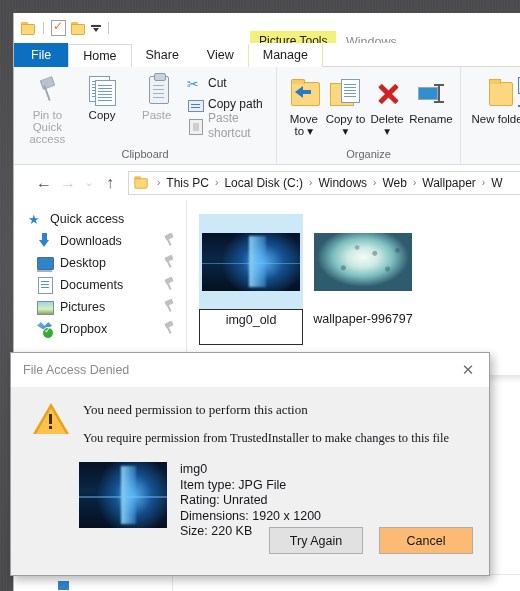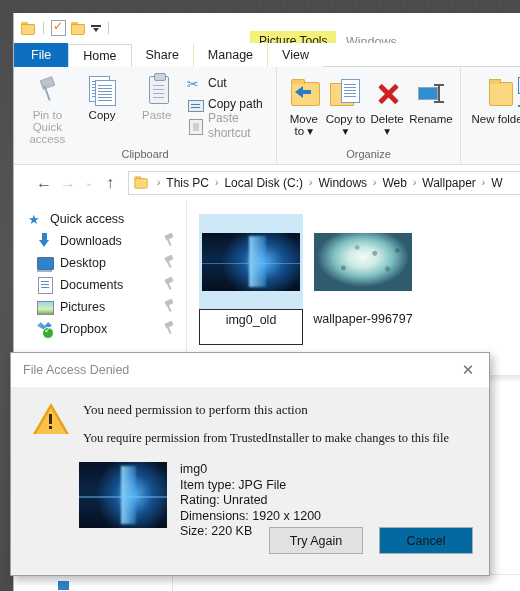--- a/index.html
+++ b/index.html
@@ -194,21 +194,21 @@
   .warn .dot{position:absolute;left:16px;top:23px;width:3px;height:3px;background:#3d2a05;}
   .dlg-msgs{flex:1;padding-top:1px;font-family:Liberation Serif, serif;}
   .msg1{font-size:13px;color:#16161a;margin-bottom:13px;}
   .msg2{font-size:12.5px;color:#16161a;}
 
   .fileinfo{display:flex;gap:13px;margin:16px 0 0 54px;}
   .fi-thumb{width:88px;height:66px;flex:0 0 88px;}
   .fi-text{font-size:12.5px;line-height:15.5px;color:#16161a;}
 
   .dlg-buttons{position:absolute;right:16px;bottom:21px;display:flex;gap:16px;}
-  .dbtn{width:92px;height:25px;background:#0369a1;border:1px solid #adadad;
+  .dbtn{width:92px;height:25px;background:#fdba74;border:1px solid #adadad;
         font-size:12.5px;color:#16161a;display:flex;align-items:center;justify-content:center;
         font-family:"Liberation Sans",sans-serif;}
   .dbtn.default{background:#e1e1e1;}
 
   
   .below{position:absolute;left:14px;top:574px;width:506px;height:17px;background:#fff;border-top:1px solid #e6e6e6;}
   .below .divider{position:absolute;left:158px;top:0;width:1px;height:17px;background:#e6e6e6;}
   .below .blue{position:absolute;left:44px;top:6px;width:11px;height:9px;background:#2f84c9;}
 </style>
 </head>
@@ -228,22 +228,22 @@
       <span class="sep"></span>
     </div>
     <div class="ctx-tab">Picture Tools</div>
     <div class="win-title">Windows</div>
   </div>
 
   <div class="tabs">
     <div class="tab file">File</div>
     <div class="tab active">Home</div>
     <div class="tab">Share</div>
+    <div class="tab">View</div>
     <div class="tab manage">Manage</div>
-    <div class="tab">View</div>
     <div class="rest"></div>
   </div>
 
   <div class="ribbon">
 
     <div class="rgroup" style="width:262px;">
       <div class="ritems">
         <div class="bigbtn dis">
           <div class="ico32">
             <div class="pin">

